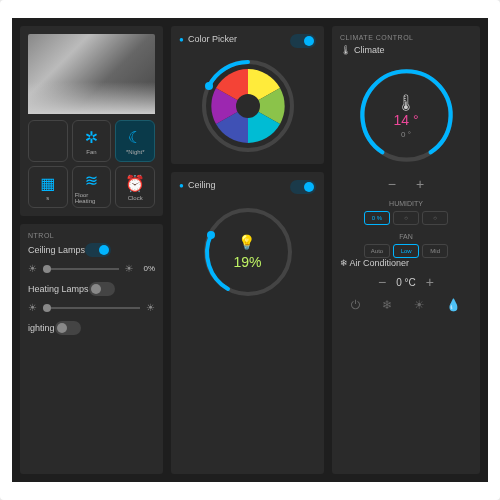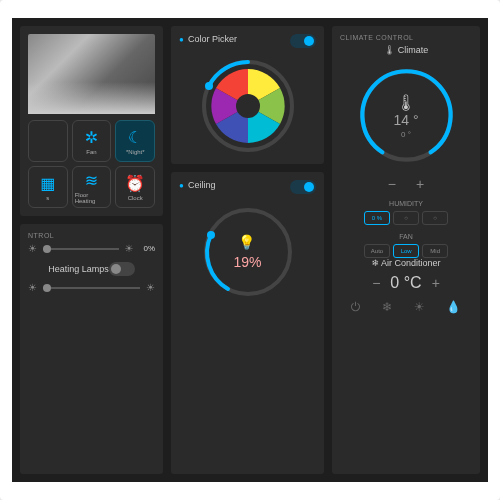--- a/index.html
+++ b/index.html
@@ -12,56 +12,56 @@
 .col3{width:150px}
 .panel{background:#2a2a2a;border-radius:3px;padding:8px}
 .room-img{width:100%;height:80px;background:linear-gradient(135deg,#888 0%,#bbb 30%,#666 60%,#444 100%);position:relative;border-radius:2px}
 .room-img::before{content:"";position:absolute;bottom:0;left:0;right:0;height:40%;background:linear-gradient(to top,#ccc,transparent)}
 .device-grid{display:grid;grid-template-columns:repeat(3,1fr);gap:4px;margin-top:6px}
 .device{border:1px solid #444;border-radius:6px;padding:4px 2px;display:flex;flex-direction:column;align-items:center;justify-content:center;height:42px;cursor:pointer}
 .device.active{background:#0a3a4a;border-color:#1a5a6a}
 .dev-icon{color:#00b4ff;font-size:16px}
 .dev-label{color:#aaa;font-size:6px;margin-top:2px}
 .sec-title{color:#888;font-size:7px;letter-spacing:0.5px;margin-bottom:4px}
-.ctrl-row{display:flex;align-items:center;justify-content:center;margin-bottom:6px}
+.ctrl-row{display:flex;align-items:center;justify-content:flex-start;margin-bottom:6px}
 .ctrl-label{color:#ccc;font-size:9px}
 .toggle{width:26px;height:14px;background:#1a3a4a;border-radius:7px;position:relative;cursor:pointer}
 .toggle.on::after{content:"";position:absolute;width:10px;height:10px;background:#00b4ff;border-radius:50%;top:2px;right:2px}
 .toggle.off{background:#444}
 .toggle.off::after{content:"";position:absolute;width:10px;height:10px;background:#888;border-radius:50%;top:2px;left:2px}
 .slider-row{display:flex;align-items:center;gap:6px;margin-bottom:8px}
 .sun{color:#888;font-size:10px}
 .slider{flex:1;height:2px;background:#555;position:relative}
 .slider::after{content:"";position:absolute;width:8px;height:8px;background:#888;border-radius:50%;top:-3px;left:0}
 .pct{color:#ccc;font-size:8px;margin-left:4px}
 .panel-head{display:flex;align-items:flex-start;justify-content:space-between;margin-bottom:8px}
 .panel-title{color:#ccc;font-size:9px}
 .bullet{color:#00b4ff;font-size:8px;margin-right:4px}
 .colorwheel{width:100px;height:100px;margin:0 auto;position:relative}
 .colorwheel svg{width:100%;height:100%}
 .dimmer-circle{width:100px;height:100px;margin:8px auto 0;position:relative}
 .circ-base{fill:none;stroke:#444;stroke-width:4}
 .circ-prog{fill:none;stroke:#00b4ff;stroke-width:4;stroke-linecap:round}
 .dim-center{position:absolute;top:50%;left:50%;transform:translate(-50%,-50%);text-align:center}
 .dim-icon{color:#888;font-size:14px}
-.dim-val{color:#fca5a5;font-size:14px;margin-top:4px}
+.dim-val{color:#bef264;font-size:14px;margin-top:4px}
 .climate-panel{height:100%}
 .temp-circle{width:105px;height:105px;margin:8px auto;position:relative}
 .temp-center{position:absolute;top:50%;left:50%;transform:translate(-50%,-50%);text-align:center}
 .thermo{color:#ccc;font-size:16px}
-.temp-val{color:#a3a3a3;font-size:14px;margin-top:0}
+.temp-val{color:#ec4899;font-size:14px;margin-top:0}
 .temp-set{color:#888;font-size:8px;margin-top:2px}
 .pm-row{display:flex;justify-content:center;gap:20px;margin-top:4px}
 .pm{color:#888;font-size:14px;cursor:pointer}
 .sub-title{color:#888;font-size:7px;text-align:center;margin:8px 0 4px}
 .seg{display:flex;gap:3px;justify-content:center}
 .seg-btn{border:1px solid #444;border-radius:3px;padding:3px 6px;color:#888;font-size:6px;cursor:pointer;min-width:26px;text-align:center}
 .seg-btn.active{border-color:#00b4ff;color:#00b4ff}
 .ac-row{display:flex;align-items:center;justify-content:center;gap:10px;margin:6px 0}
-.ac-val{color:#ccc;font-size:16px}
+.ac-val{color:#ccc;font-size:10px}
 .icon-row{display:flex;justify-content:space-around;margin-top:8px}
 .mode-icon{color:#666;font-size:12px;cursor:pointer}
 </style>
 </head>
 <body>
 
 <div class="tablet">
 <div class="screen">
 
 <div class="col col1">
@@ -89,34 +89,42 @@
               <span class="dev-label">Floor Heating</span>
             </div>
       <div class="device">
               <span class="dev-icon">⏰</span>
               <span class="dev-label">Clock</span>
             </div>
     </div>
   </div>
   <div class="panel" style="flex:1">
     <div class="sec-title">NTROL</div>
+    <div class="ctrl-row">
+      <span class="ctrl-label">Ceiling Lamps</span>
+      <div class="toggle on"></div>
+    </div>
     <div class="slider-row">
       <span class="sun">☀</span>
       <div class="slider"></div>
       <span class="sun">☀</span>
       <span class="pct">0%</span>
     </div>
     <div class="ctrl-row">
       <span class="ctrl-label">Heating Lamps</span>
       <div class="toggle off"></div>
     </div>
     <div class="slider-row">
       <span class="sun">☀</span>
       <div class="slider"></div>
       <span class="sun">☀</span>
+    </div>
+    <div class="ctrl-row">
+      <span class="ctrl-label">ighting</span>
+      <div class="toggle off"></div>
     </div>
   </div>
 </div>
 
 <div class="col col2">
   <div class="panel">
     <div class="panel-head">
       <span class="panel-title"><span class="bullet">●</span><span>Color Picker</span></span>
       <div class="toggle on"></div>
     </div>

